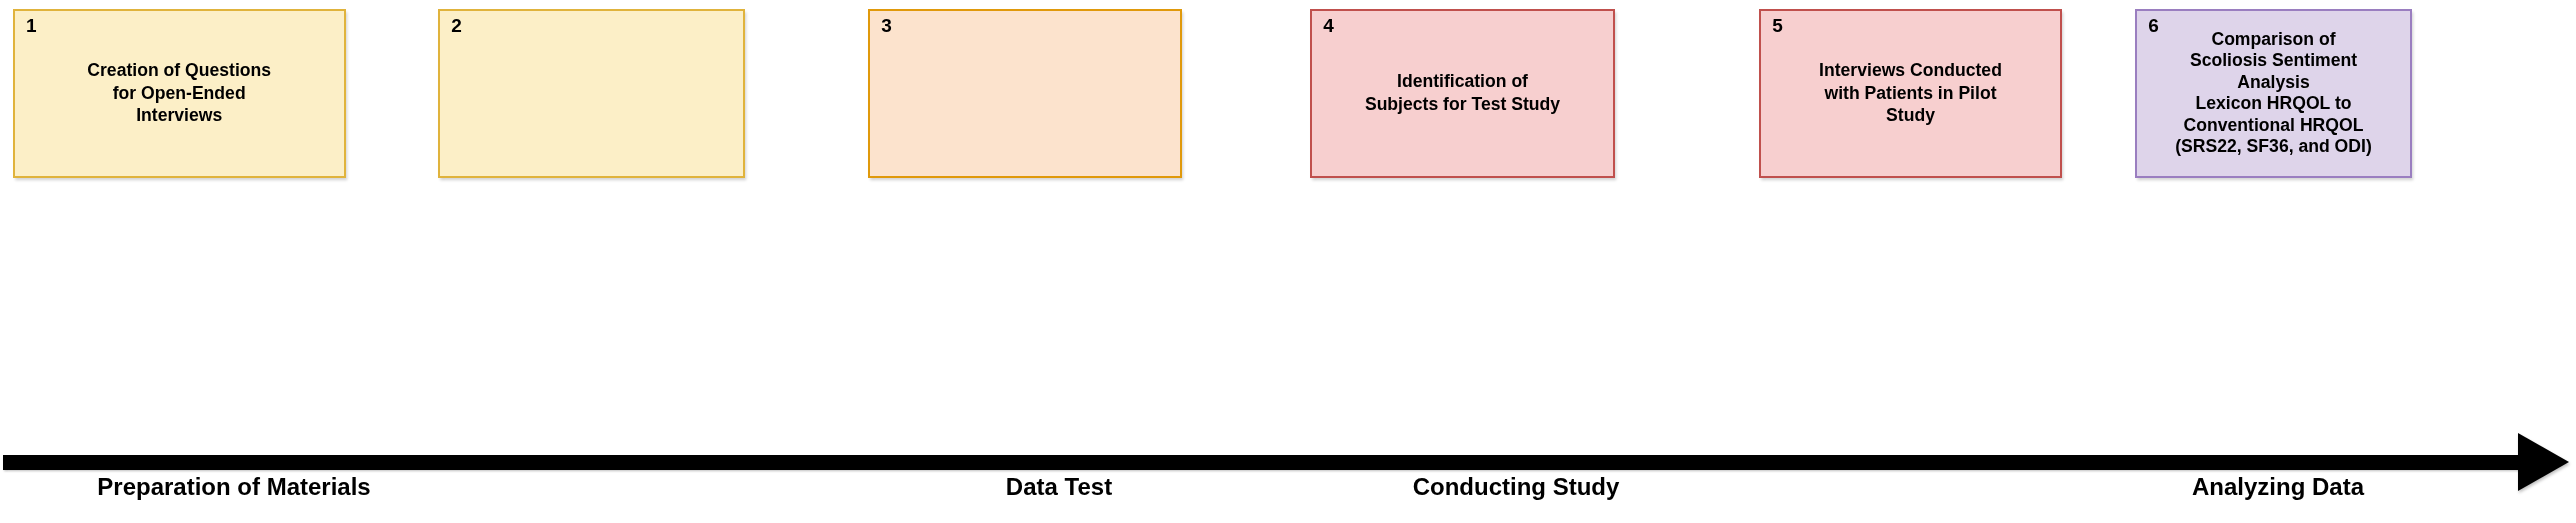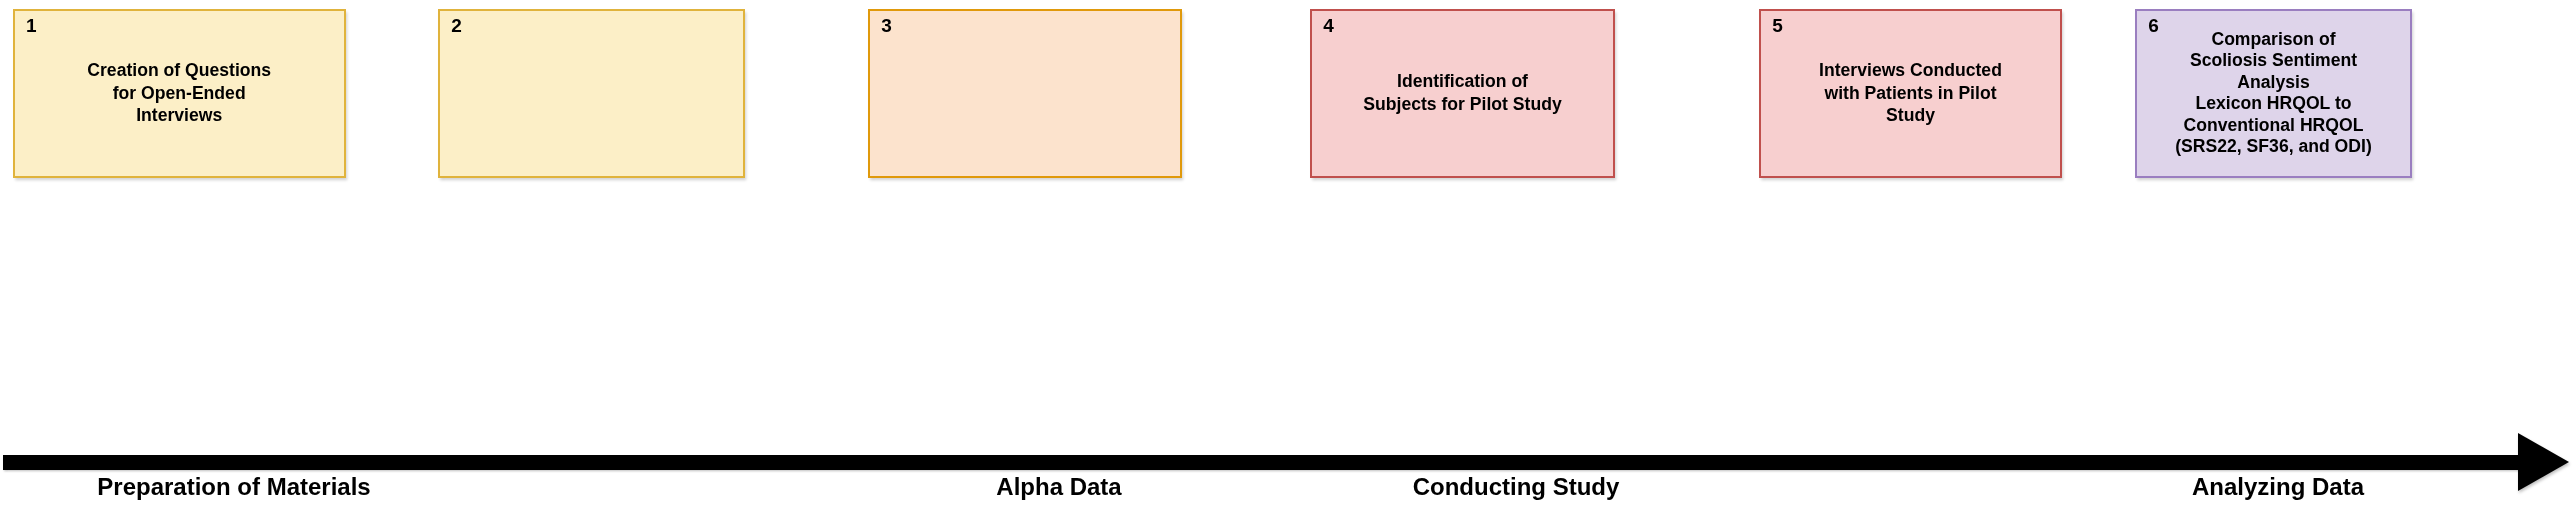--- a/index.html
+++ b/index.html
@@ -109,21 +109,21 @@
     <div class="step-num">2</div>
   </div>
 
   <div class="step-box c-peach" style="left:868px; width:314px;">
     <div class="step-num">3</div>
   </div>
 
   <div class="step-box c-pink" style="left:1310px; width:305px;">
     <div class="step-num">4</div>
     <div class="step-text">Identification of
-Subjects for Pilot Study</div>
+Subjects for Test Study</div>
   </div>
 
   <div class="step-box c-pink" style="left:1759px; width:303px;">
     <div class="step-num">5</div>
     <div class="step-text">Interviews Conducted
 with Patients in Pilot
 Study</div>
   </div>
 
   <div class="step-box c-purple" style="left:2135px; width:277px;">
@@ -133,18 +133,18 @@
 Analysis
 Lexicon HRQOL to
 Conventional HRQOL
 (SRS22, SF36, and ODI)</div>
   </div>
 
   <div class="arrow-shaft" style="width:2521px;"></div>
   <div class="arrow-head" style="left:2518px;"></div>
 
   <div class="phase-label" style="left:234px;">Preparation of Materials</div>
-  <div class="phase-label" style="left:1059px;">Alpha Data</div>
+  <div class="phase-label" style="left:1059px;">Data Test</div>
   <div class="phase-label" style="left:1516px;">Conducting Study</div>
   <div class="phase-label" style="left:2278px;">Analyzing Data</div>
 
 </div>
 
 
 </body></html>

